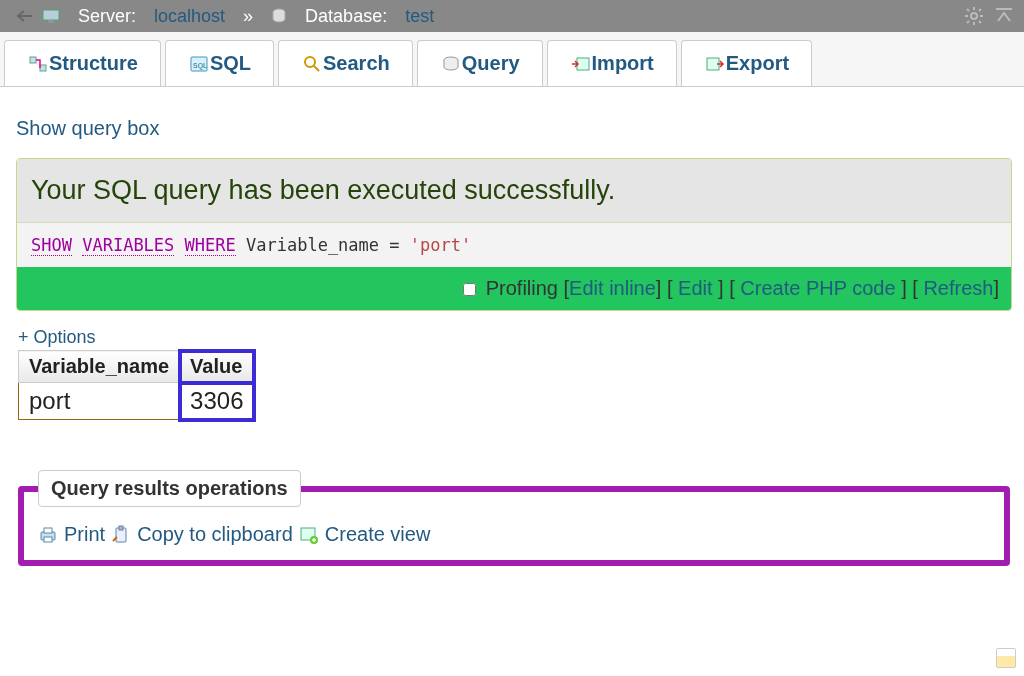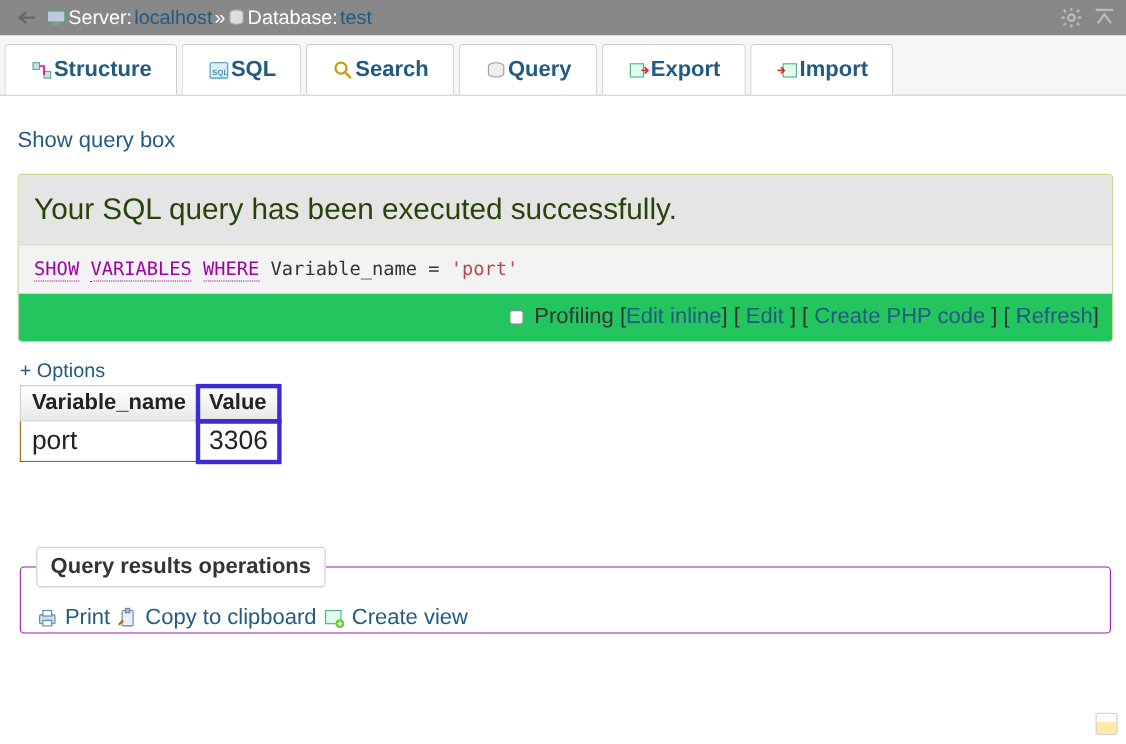--- a/index.html
+++ b/index.html
@@ -1,21 +1,21 @@
 <!DOCTYPE html>
 <html><head>
 <meta charset="utf-8">
 <style>
   html,body{margin:0;padding:0;font-family:Arial,Helvetica,sans-serif;font-size:18px;color:#222;background:#fff;width:1024px}
   a{color:#235a81;text-decoration:none}
 
   
   .topbar{background:#888;height:32px;display:flex;align-items:center;color:#fff;font-size:18px;position:relative;padding-left:6px}
   .topbar .back{width:34px;height:26px;display:flex;align-items:center;justify-content:center;color:#555;font-size:18px}
-  .topbar .crumbs{display:flex;align-items:center;gap:2px;margin-left:2px}
+  .topbar .crumbs{display:flex;align-items:center;gap:18px;margin-left:2px}
   .topbar .gear{position:absolute;right:40px;top:6px;color:#bbb}
   .topbar .collapse{position:absolute;right:10px;top:6px;color:#bbb}
 
   
   .tabs{display:flex;background:#f6f6f6;border-bottom:1px solid #ccc;height:54px;gap:0;padding-left:4px}
   .tabs .tab{display:flex;align-items:center;gap:0;padding:0 22px;border:1px solid #ccc;border-bottom:none;margin:8px 4px 0 0;background:#fff;border-radius:4px 4px 0 0;color:#235a81;font-weight:bold;font-size:20px;cursor:pointer}
   .tabs .tab .ico{width:22px;height:22px;display:inline-flex;align-items:center;justify-content:center}
   .tabs .tab.more{padding:0 22px}
   .tabs .tab.more .caret{width:0;height:0;border-left:7px solid transparent;border-right:7px solid transparent;border-top:9px solid #235a81}
 
@@ -34,21 +34,21 @@
 
   .options-link{margin:16px 0 2px 2px;color:#235a81}
 
   
   table.result{border-collapse:collapse;margin-left:2px}
   table.result th{background:linear-gradient(#fff,#e8e8e8);border:1px solid #ccc;padding:4px 10px;text-align:left;font-weight:bold;font-size:20px}
   table.result td{border:1px solid #a16207;padding:4px 10px;font-size:24px}
   .hl-col{outline:4px solid #3c2cd6;outline-offset:-2px}
 
   
-  fieldset.ops{border:1px solid #a21caf;border-radius:4px;padding:16px 14px 2px;margin-top:77px}
+  fieldset.ops{border:6px solid #a21caf;border-radius:4px;padding:16px 14px 14px;margin-top:50px}
   fieldset.ops legend{background:#fff;border:1px solid #ccc;border-radius:4px;padding:6px 12px;font-weight:bold;font-size:20px;color:#333}
   fieldset.ops .op-row{display:flex;align-items:center;gap:6px;font-size:20px}
   fieldset.ops .op-row a{display:inline-flex;align-items:center;gap:6px}
 
   
   svg{display:block}
 
   .footer-icon{position:fixed;right:8px;bottom:8px;width:18px;height:18px;border:1px solid #ccc;border-radius:2px;background:linear-gradient(#fff 40%,#ffe9a8 40%)}
 </style>
 </head>
@@ -137,34 +137,34 @@
         <svg width="20" height="20">
           <ellipse cx="10" cy="6" rx="7" ry="3" fill="#eee" stroke="#999"></ellipse>
           <path d="M3 6 v7 a7 3 0 0 0 14 0 v-7" fill="#eee" stroke="#999"></path>
         </svg>
       </span>
     <span>Query</span>
   </div>
   <div class="tab">
     <span class="ico">
         <svg width="20" height="20">
+          <rect x="6" y="4" width="12" height="12" fill="#dfe" stroke="#5a8"></rect>
+          <path d="M1 10 h6 M4 7 l3 3 -3 3" fill="none" stroke="#c33" stroke-width="1.5"></path>
+        </svg>
+      </span>
+    <span>Import</span>
+  </div>
+  <div class="tab">
+    <span class="ico">
+        <svg width="20" height="20">
           <rect x="2" y="4" width="12" height="12" fill="#dfe" stroke="#5a8"></rect>
           <path d="M12 10 h6 M15 7 l3 3 -3 3" fill="none" stroke="#c33" stroke-width="1.5"></path>
         </svg>
       </span>
     <span>Export</span>
-  </div>
-  <div class="tab">
-    <span class="ico">
-        <svg width="20" height="20">
-          <rect x="6" y="4" width="12" height="12" fill="#dfe" stroke="#5a8"></rect>
-          <path d="M1 10 h6 M4 7 l3 3 -3 3" fill="none" stroke="#c33" stroke-width="1.5"></path>
-        </svg>
-      </span>
-    <span>Import</span>
   </div>
 </div>
 
 <div class="content">
 
   <div class="linkblock">
     <a href="#">Show query box</a>
   </div>
 
   <div class="msgbox">

